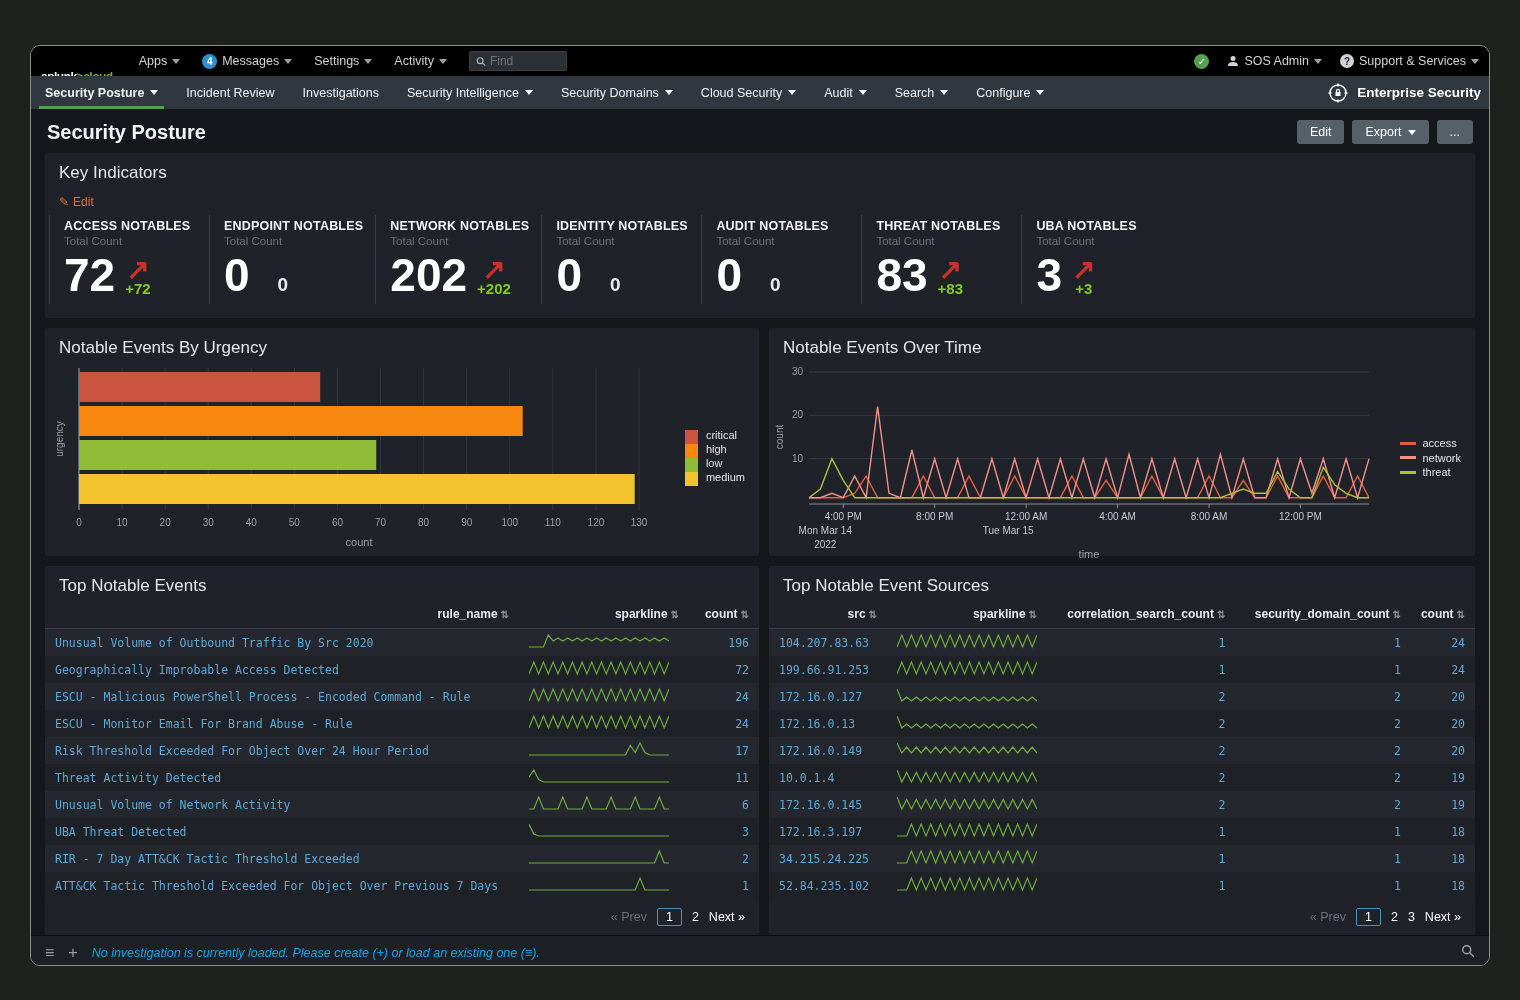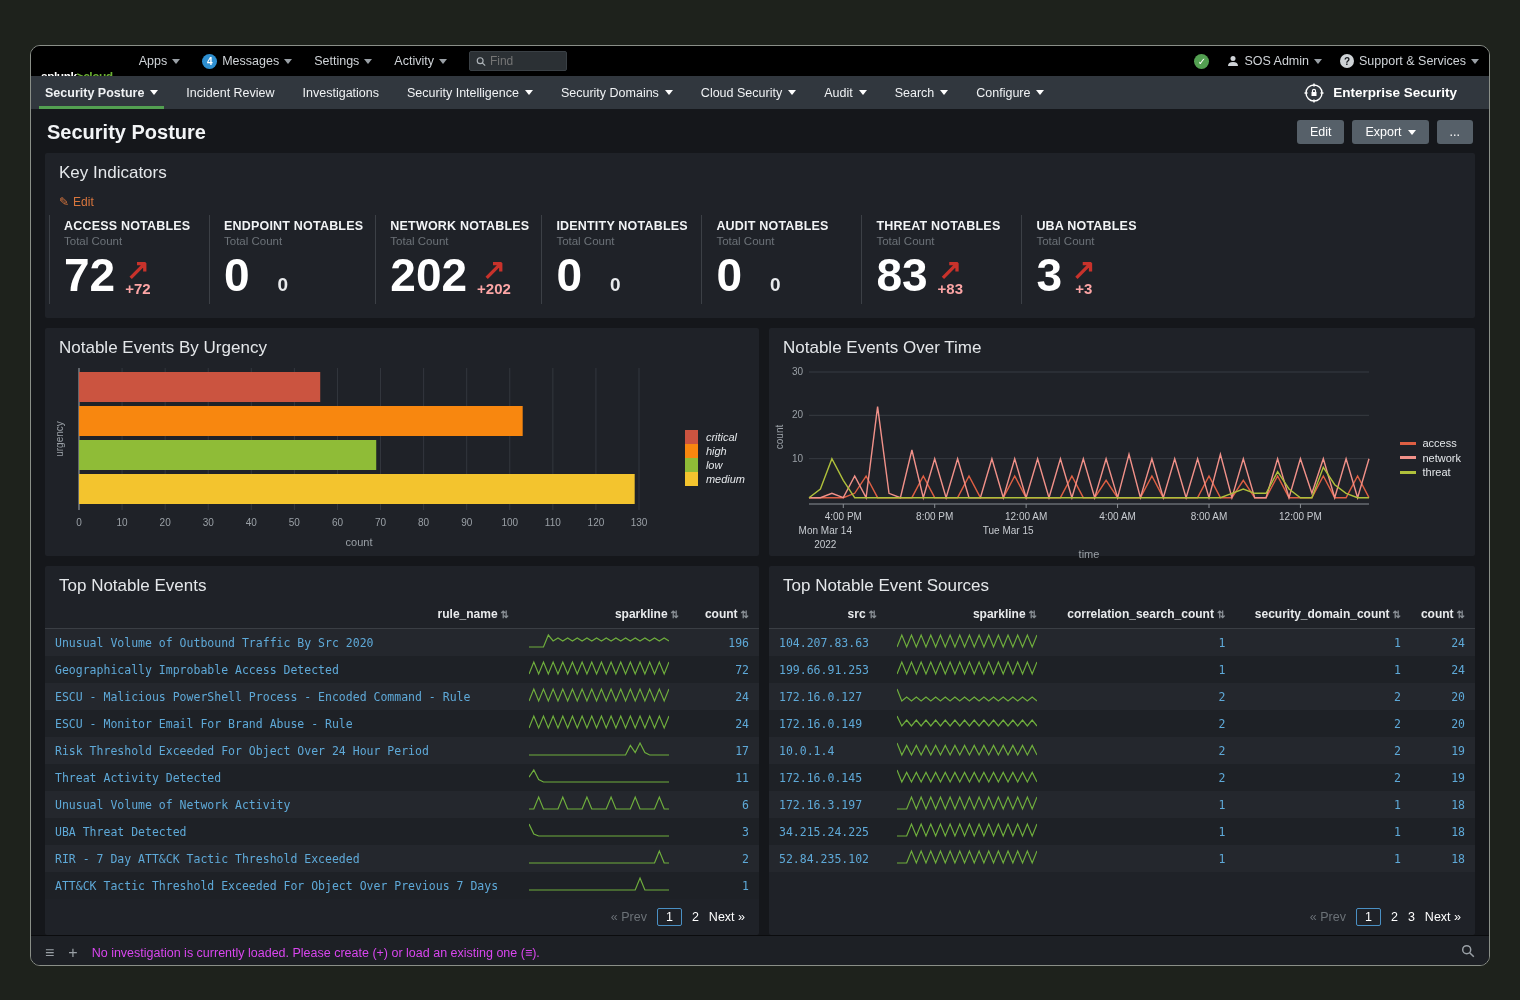--- a/index.html
+++ b/index.html
@@ -16,47 +16,47 @@
   .findbox { background:#2b3034; border:1px solid #3a4045; border-radius:2px; height:20px; width:98px; display:flex; align-items:center; padding:0 6px; gap:4px; }
   .findbox input { background:transparent; border:none; outline:none; color:#aeb4b9; font-size:12px; width:70px; font-family:"Liberation Sans",sans-serif; }
   .tb-right { margin-left:auto; display:flex; align-items:center; gap:18px; }
   .okcircle { width:15px; height:15px; border-radius:50%; background:#53a051; color:#fff; font-size:10px; display:inline-flex; align-items:center; justify-content:center; }
   .qcircle { width:14px; height:14px; border-radius:50%; background:#cfd3d6; color:#15171b; font-size:10px; font-weight:bold; display:inline-flex; align-items:center; justify-content:center; }
   
   .appnav { height:33px; background:#31373e; display:flex; align-items:stretch; flex:0 0 auto; font-size:12.5px; color:#f0f2f4; }
   .nav-item { display:flex; align-items:center; gap:6px; padding:0 14px; position:relative; cursor:pointer; white-space:nowrap; }
   .nav-item.active { font-weight:bold; }
   .nav-item.active::after { content:""; position:absolute; left:8px; right:8px; bottom:0; height:3px; background:#53a051; }
-  .appnav-right { margin-left:auto; display:flex; align-items:center; gap:8px; padding-right:32px; font-size:13.5px; font-weight:bold; color:#fff; }
+  .appnav-right { margin-left:auto; display:flex; align-items:center; gap:8px; padding-right:8px; font-size:13.5px; font-weight:bold; color:#fff; }
   
   .titlerow { display:flex; align-items:center; justify-content:space-between; padding:11px 16px 9px 16px; flex:0 0 auto; }
   .page-title { font-size:20px; font-weight:bold; color:#f2f4f6; }
   .title-btns { display:flex; gap:8px; }
   .btn { background:#566069; color:#fff; font-size:12.5px; border:none; border-radius:3px; height:24px; padding:0 13px; display:inline-flex; align-items:center; gap:6px; cursor:pointer; font-family:"Liberation Sans",sans-serif; }
   
   .panel { background:#1f2228; border-radius:2px; }
   .panel-title { font-size:17px; color:#e4e7ea; padding:10px 14px 4px 14px; }
   .kpi-panel { margin:0 14px; padding-bottom:14px; }
   .edit-link { color:#d9763d; font-size:12px; padding:8px 14px 2px 14px; display:flex; align-items:center; gap:4px; cursor:pointer; }
   .kpi-row { display:flex; padding:4px 4px 0 4px; }
   .kpi-cell { border-left:1px solid #3c4046; padding:4px 12px 8px 14px; min-width:160px; }
   .kpi-label { font-size:12.5px; font-weight:bold; color:#f2f4f6; letter-spacing:0.2px; }
   .kpi-sub { font-size:11.5px; color:#6c7278; margin-top:2px; }
   .kpi-valrow { display:flex; align-items:flex-end; gap:10px; margin-top:8px; }
   .kpi-value { font-size:46px; font-weight:bold; color:#fff; line-height:0.9; }
   .kpi-trend { display:flex; flex-direction:column; align-items:center; line-height:1; }
   .kpi-arrow { color:#c8322b; font-size:28px; font-weight:bold; line-height:0.8; }
-  .kpi-delta { color:#fca5a5; font-size:15px; font-weight:bold; }
+  .kpi-delta { color:#84cc16; font-size:15px; font-weight:bold; }
   .kpi-flat { color:#e8eaec; font-size:19px; font-weight:bold; padding-left:18px; }
   .charts-row, .tables-row { display:flex; gap:10px; margin:10px 14px 0 14px; }
   .chart-panel-left { width:714px; position:relative; height:228px; }
   .chart-panel-right { flex:1; position:relative; height:228px; }
   .legend { position:absolute; font-size:11px; color:#e4e7ea; }
   .legend-bar { right:14px; top:102px; }
-  .legend-bar .li { display:flex; align-items:center; gap:8px; line-height:1.05;font-style:italic; }
+  .legend-bar .li { display:flex; align-items:flex-start; gap:8px; line-height:1.05; }
   .legend-bar .sw { width:13px; height:14px; display:inline-block; }
   .legend-line { right:14px; top:108px; }
   .legend-line .li { display:flex; align-items:center; gap:6px; line-height:1.3; }
   .legend-line .sw { width:16px; height:3px; display:inline-block; }
   
   .table-panel { width:714px; display:flex; flex-direction:column; }
   .table-panel.right { flex:1; width:auto; }
   table { border-collapse:collapse; width:100%; font-size:12px; }
   th { text-align:right; color:#e8eaec; font-weight:bold; padding:7px 10px; border-bottom:1px solid #3a3e44; white-space:nowrap; }
   th .sort { color:#8a9096; font-size:10px; margin-left:3px; }
@@ -66,21 +66,21 @@
   td.link { color:#5ea9d8; font-family:"DejaVu Sans Mono",monospace; font-size:11.5px; }
   td.num { color:#5ea9d8; text-align:right; font-family:"DejaVu Sans Mono",monospace; font-size:11.5px; }
   th.num { text-align:right; }
   .pager { margin-top:auto; display:flex; justify-content:flex-end; align-items:center; gap:10px; padding:9px 14px; font-size:12.5px; color:#fff; }
   .pager .prev { color:#6b7177; }
   .pager .cur { border:1px solid #4a90c4; border-radius:2px; padding:1px 8px; }
   .pager span { cursor:pointer; }
   
   .bottombar { margin-top:auto; height:34px; background:#1d2025; border-top:1px solid #0b0c0e; display:flex; align-items:center; padding:0 14px; gap:14px; flex:0 0 auto; }
   .bb-icon { color:#9aa0a6; font-size:16px; cursor:pointer; }
-  .bb-text { color:#d946ef; font-size:12.5px; }
+  .bb-text { color:#0ea5e9; font-size:12.5px;font-style:italic; }
   .bb-right { margin-left:auto; }
   svg text { font-family:"Liberation Sans",sans-serif; }
   .sparksvg polyline { fill:none; stroke:#6fae3d; stroke-width:1.2; vector-effect:non-scaling-stroke; }
 </style>
 </head>
 <body>
 
 <div class="window">
 
   <div class="topbar">
@@ -499,20 +499,29 @@
             <tr>
               <td class="link">172.16.0.127</td>
               <td><svg class="sparksvg" width="140" height="16" viewBox="0 0 30 8" preserveAspectRatio="none">
                   <polyline points="0.00,1.00 1.03,7.00 2.07,5.00 3.10,7.00 4.14,5.00 5.17,7.00 6.21,5.00 7.24,7.00 8.28,5.00 9.31,7.00 10.34,5.00 11.38,7.00 12.41,5.00 13.45,7.00 14.48,5.00 15.52,7.00 16.55,5.00 17.59,7.00 18.62,5.00 19.66,7.00 20.69,5.00 21.72,7.00 22.76,5.00 23.79,7.00 24.83,5.00 25.86,7.00 26.90,5.00 27.93,7.00 28.97,5.00 30.00,7.00"></polyline>
                 </svg></td>
               <td class="num">2</td>
               <td class="num">2</td>
               <td class="num">20</td>
             </tr>
             <tr>
+              <td class="link">172.16.0.13</td>
+              <td><svg class="sparksvg" width="140" height="16" viewBox="0 0 30 8" preserveAspectRatio="none">
+                  <polyline points="0.00,1.00 1.03,7.00 2.07,5.00 3.10,7.00 4.14,5.00 5.17,7.00 6.21,5.00 7.24,7.00 8.28,5.00 9.31,7.00 10.34,5.00 11.38,7.00 12.41,5.00 13.45,7.00 14.48,5.00 15.52,7.00 16.55,5.00 17.59,7.00 18.62,5.00 19.66,7.00 20.69,5.00 21.72,7.00 22.76,5.00 23.79,7.00 24.83,5.00 25.86,7.00 26.90,5.00 27.93,7.00 28.97,5.00 30.00,7.00"></polyline>
+                </svg></td>
+              <td class="num">2</td>
+              <td class="num">2</td>
+              <td class="num">20</td>
+            </tr>
+            <tr>
               <td class="link">172.16.0.149</td>
               <td><svg class="sparksvg" width="140" height="16" viewBox="0 0 30 8" preserveAspectRatio="none">
                   <polyline points="0.00,1.00 1.03,6.00 2.07,3.00 3.10,6.00 4.14,3.00 5.17,6.00 6.21,3.00 7.24,6.00 8.28,3.00 9.31,6.00 10.34,3.00 11.38,6.00 12.41,3.00 13.45,6.00 14.48,3.00 15.52,6.00 16.55,3.00 17.59,6.00 18.62,3.00 19.66,6.00 20.69,3.00 21.72,6.00 22.76,3.00 23.79,6.00 24.83,3.00 25.86,6.00 26.90,3.00 27.93,6.00 28.97,3.00 30.00,6.00"></polyline>
                 </svg></td>
               <td class="num">2</td>
               <td class="num">2</td>
               <td class="num">20</td>
             </tr>
             <tr>
               <td class="link">10.0.1.4</td>

